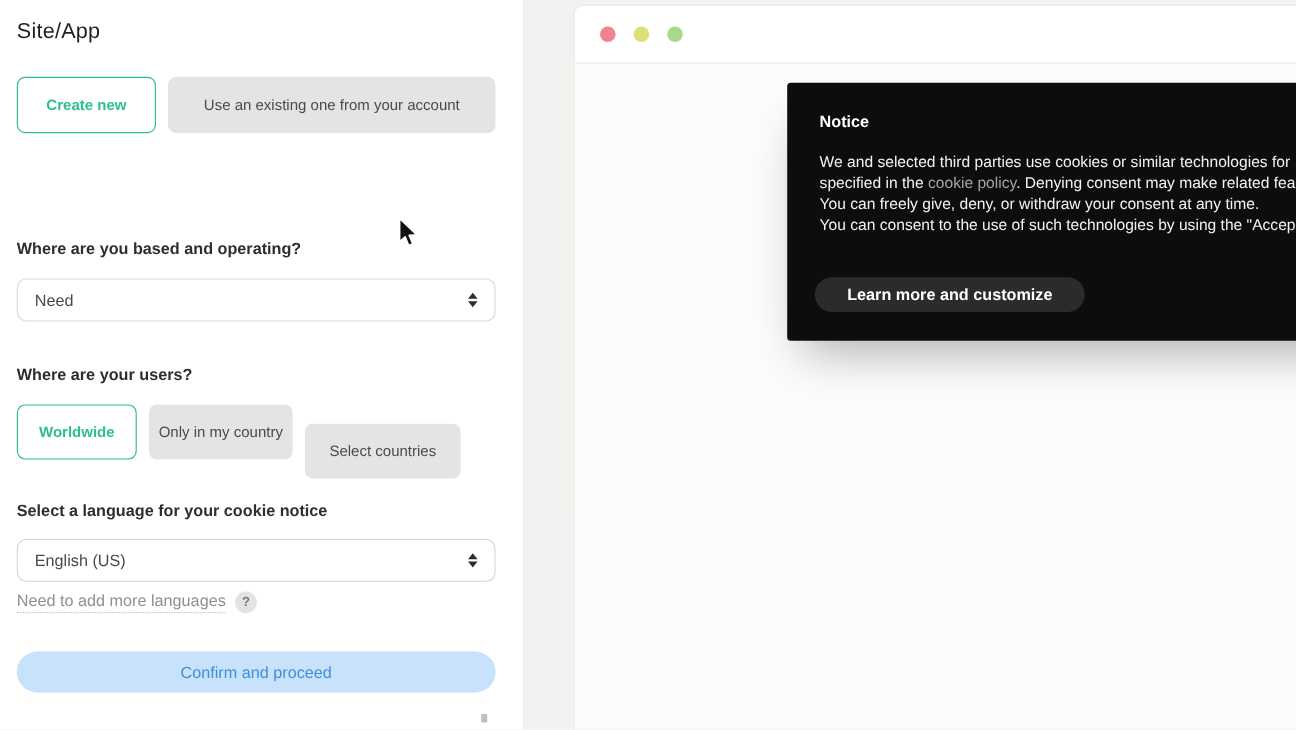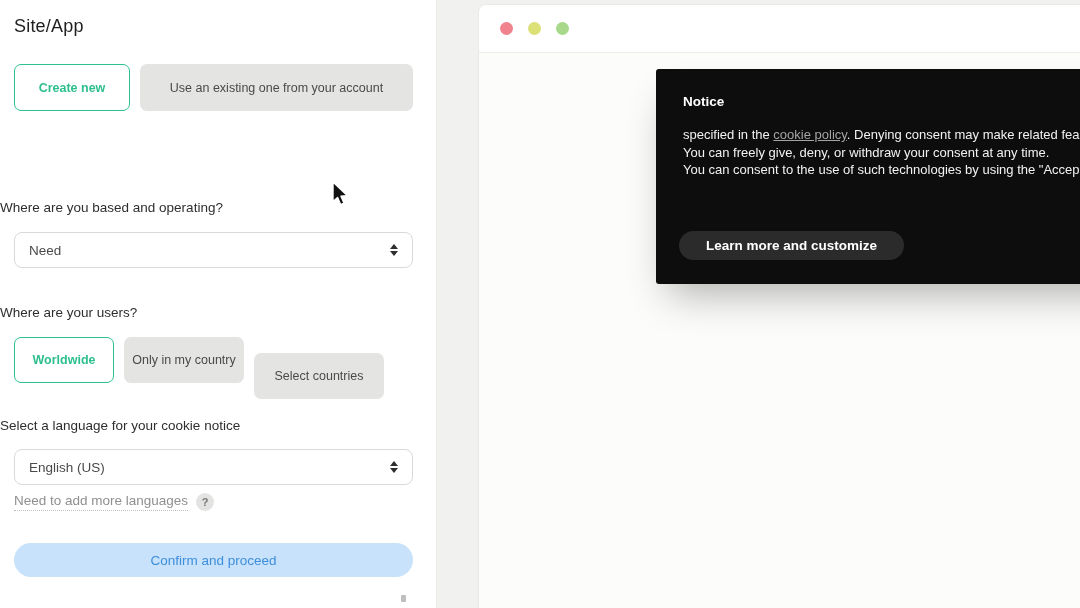--- a/index.html
+++ b/index.html
@@ -41,21 +41,21 @@
   .seg-inactive{ background:#e4e4e3; color:#4a4a4a; flex:1; }
 
   .url-input{
     position:absolute; left:14px; top:120px; width:399px; height:37px;
     border:1px solid #dcdcdc; border-radius:8px; padding:0 14px;
     font-size:13.5px; color:#444; font-family:"Liberation Sans", sans-serif; outline:none;
   }
   .url-input::placeholder{ color:#b5b5b5; }
 
   .field-label{
-    position:absolute; left:0; font-size:13.5px; font-weight:400; color:#2e2e2e;text-align:center;
+    position:absolute; left:14px; font-size:13.5px; font-weight:700; color:#2e2e2e;text-align:center;
   }
   .lbl-based{ top:200px; }
   .lbl-users{ top:305px; }
   .lbl-lang{ top:418px; }
 
   .select{
     position:absolute; left:14px; width:399px; height:36px;
     border:1px solid #d9d9d9; border-radius:8px; background:#fff;
     display:flex; align-items:center; padding:0 14px;
     font-size:13.5px; color:#4a4a4a; cursor:pointer;
@@ -118,21 +118,21 @@
     box-shadow:0 22px 38px -12px rgba(0,0,0,.3);
     color:#f2f2f2;
   }
   .notice-title{
     position:absolute; left:27px; top:25px; font-size:13.5px; font-weight:700; color:#fff;
   }
   .notice-body{
     position:absolute; left:27px; top:57px; font-size:13px; line-height:17.5px;
     white-space:nowrap;
   }
-  .notice-link{ color:#a5a5a5; text-decoration:underline; cursor:pointer;margin-top:28px; }
+  .notice-link{ color:#a5a5a5; cursor:pointer;margin-top:28px; }
   .notice-btn{
     position:absolute; left:23px; top:162px; height:29px; padding:0 27px;
     background:#2b2b2b; border:none; border-radius:15px;
     color:#ffffff; font-size:13.5px; font-weight:700;
     font-family:"Liberation Sans", sans-serif; cursor:pointer;
   }
 
   
   .cursor{ position:absolute; left:330px; top:181px; width:20px; height:28px; pointer-events:none; z-index:50; }
 </style>
@@ -190,20 +190,21 @@
 <div class="browser">
   <div class="titlebar">
     <span class="dot dot-red"></span>
     <span class="dot dot-yellow"></span>
     <span class="dot dot-green"></span>
   </div>
 
   <div class="notice">
     <div class="notice-title">Notice</div>
     <div class="notice-body">
+      <div>We and selected third parties use cookies or similar technologies for</div>
       <div><span>specified in the </span><span class="notice-link">cookie policy</span><span>. Denying consent may make related fea</span></div>
       <div>You can freely give, deny, or withdraw your consent at any time.</div>
       <div>You can consent to the use of such technologies by using the "Accep</div>
     </div>
     <button class="notice-btn">Learn more and customize</button>
   </div>
 </div>
 
 <svg class="cursor" viewBox="0 0 20 28">
   <path d="M3 1 L3 20.5 L7.6 16.4 L10.6 23.6 L14 22.1 L11 15.1 L17.2 14.6 Z" fill="#111" stroke="#fff" stroke-width="1.4" stroke-linejoin="round"></path>

